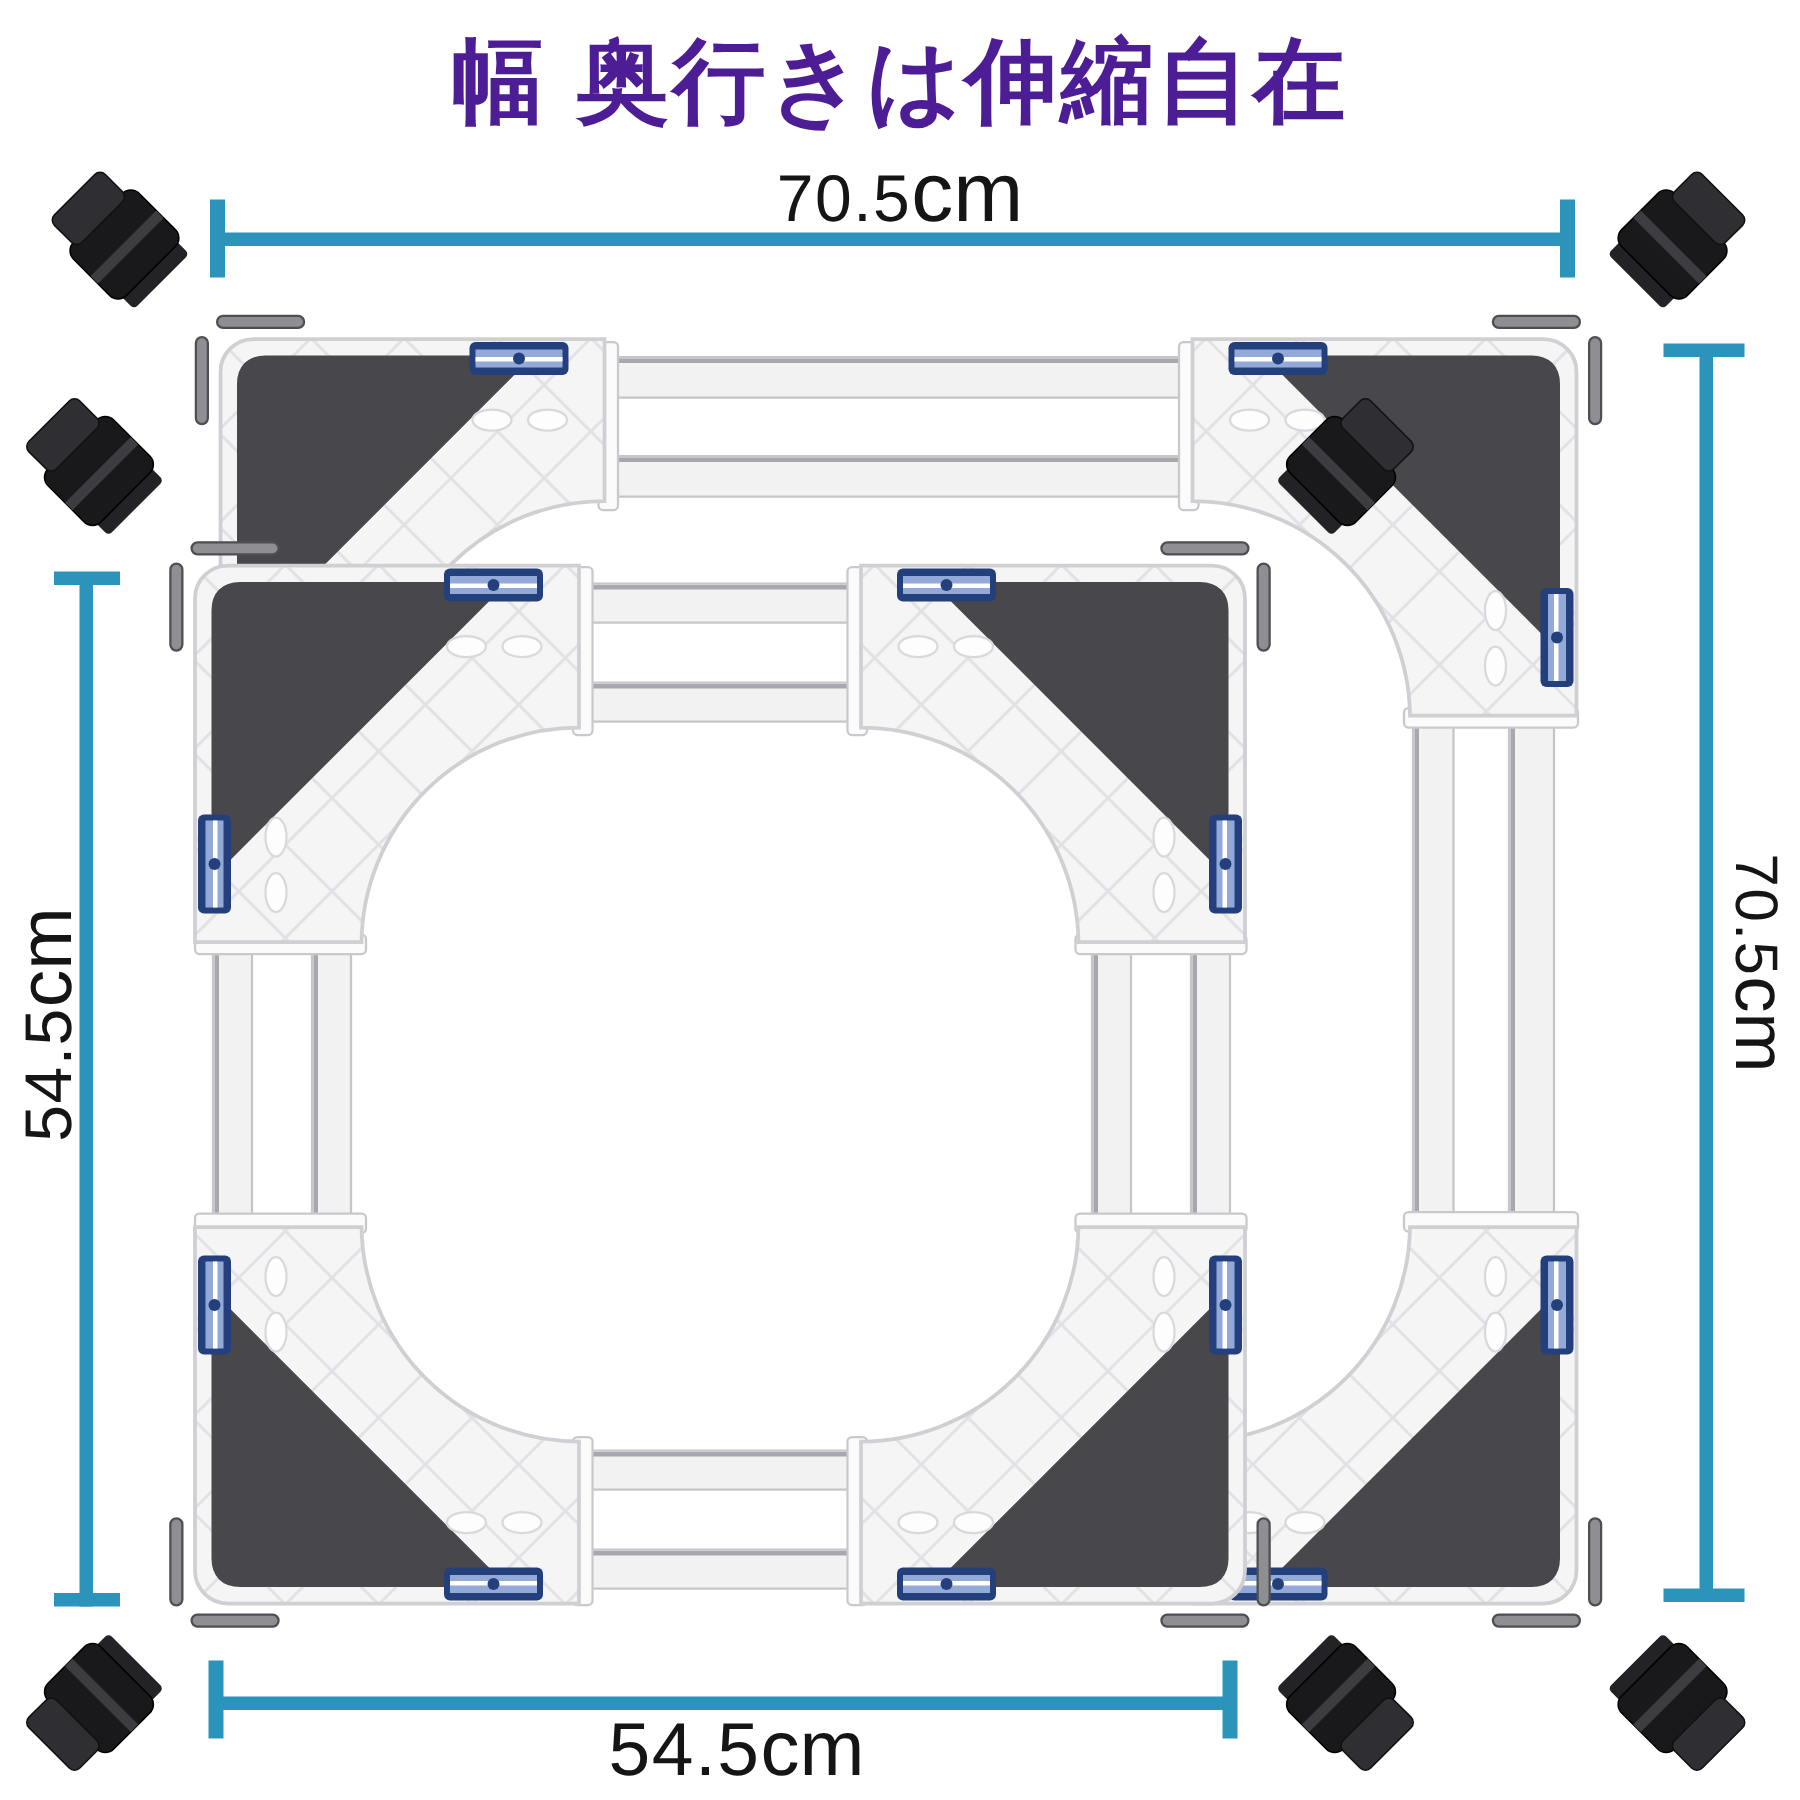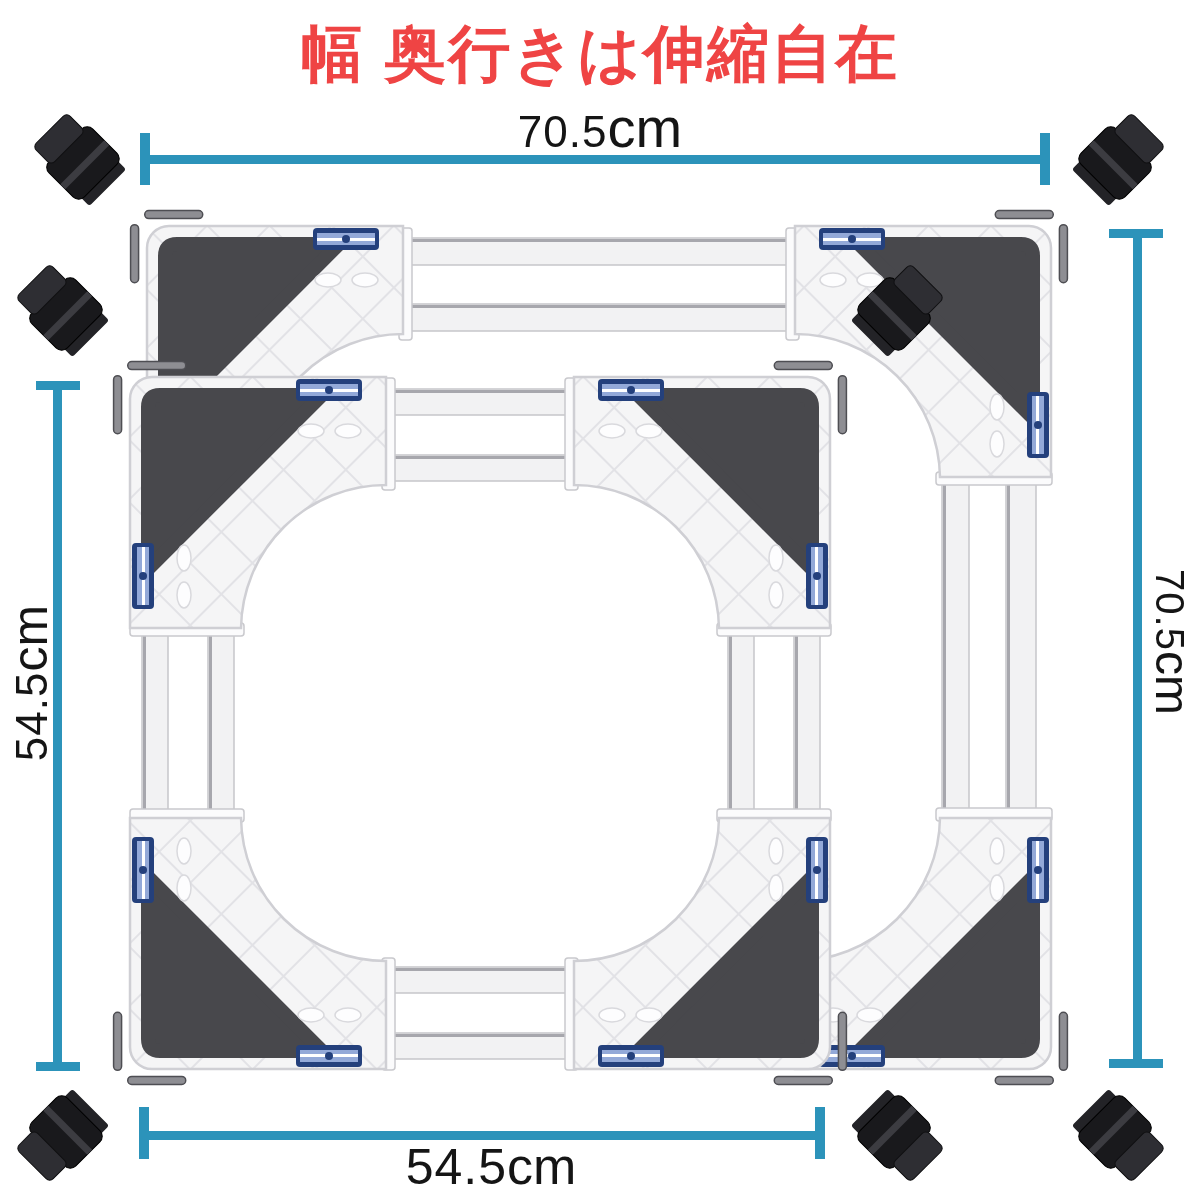--- a/index.html
+++ b/index.html
@@ -1,19 +1,19 @@
 <!DOCTYPE html>
 <html><head>
 <meta charset="utf-8">
 <style>
   html,body{margin:0;padding:0;background:#ffffff;}
   body{width:1200px;height:1200px;overflow:hidden;font-family:"Liberation Sans",sans-serif;}
   .stage{position:relative;width:1200px;height:1200px;background:#ffffff;}
   .title{position:absolute;top:12px;left:0;width:100%;text-align:center;
-         font-weight:bold;font-size:62px;letter-spacing:2px;color:#ef4444;}
+         font-weight:bold;font-size:62px;letter-spacing:2px;color:#4c1d95;}
   .scene{position:absolute;left:0;top:0;width:1200px;height:1200px;}
   .dim{position:absolute;color:#151515;white-space:nowrap;display:flex;
        align-items:baseline;justify-content:center;line-height:1;}
   .dim .v{letter-spacing:1px;}
   .dim-top{left:500px;top:100px;width:200px;}
   .dim-top .v{font-size:44px;} .dim-top .u{font-size:56px;}
   .dim-bottom{left:391px;top:1140px;width:200px;}
   .dim-bottom .v{font-size:50px;} .dim-bottom .u{font-size:52px;}
   .dim-left{left:30px;top:683px;transform:translate(-50%,-50%) rotate(-90deg);}
   .dim-left .v{font-size:44px;} .dim-left .u{font-size:50px;}

